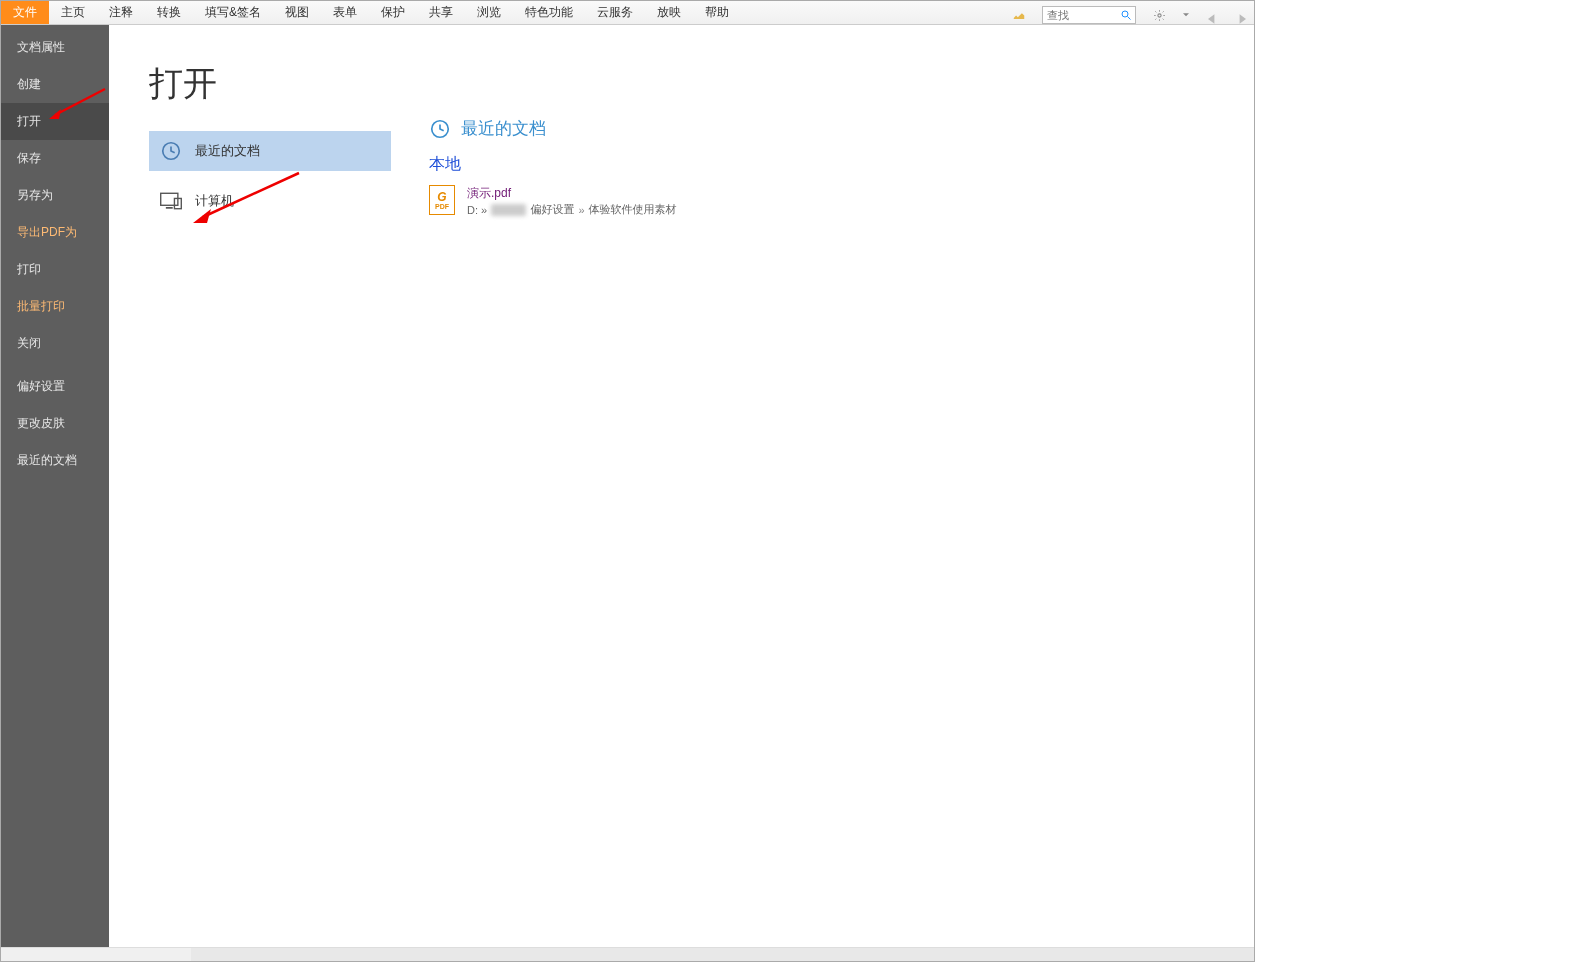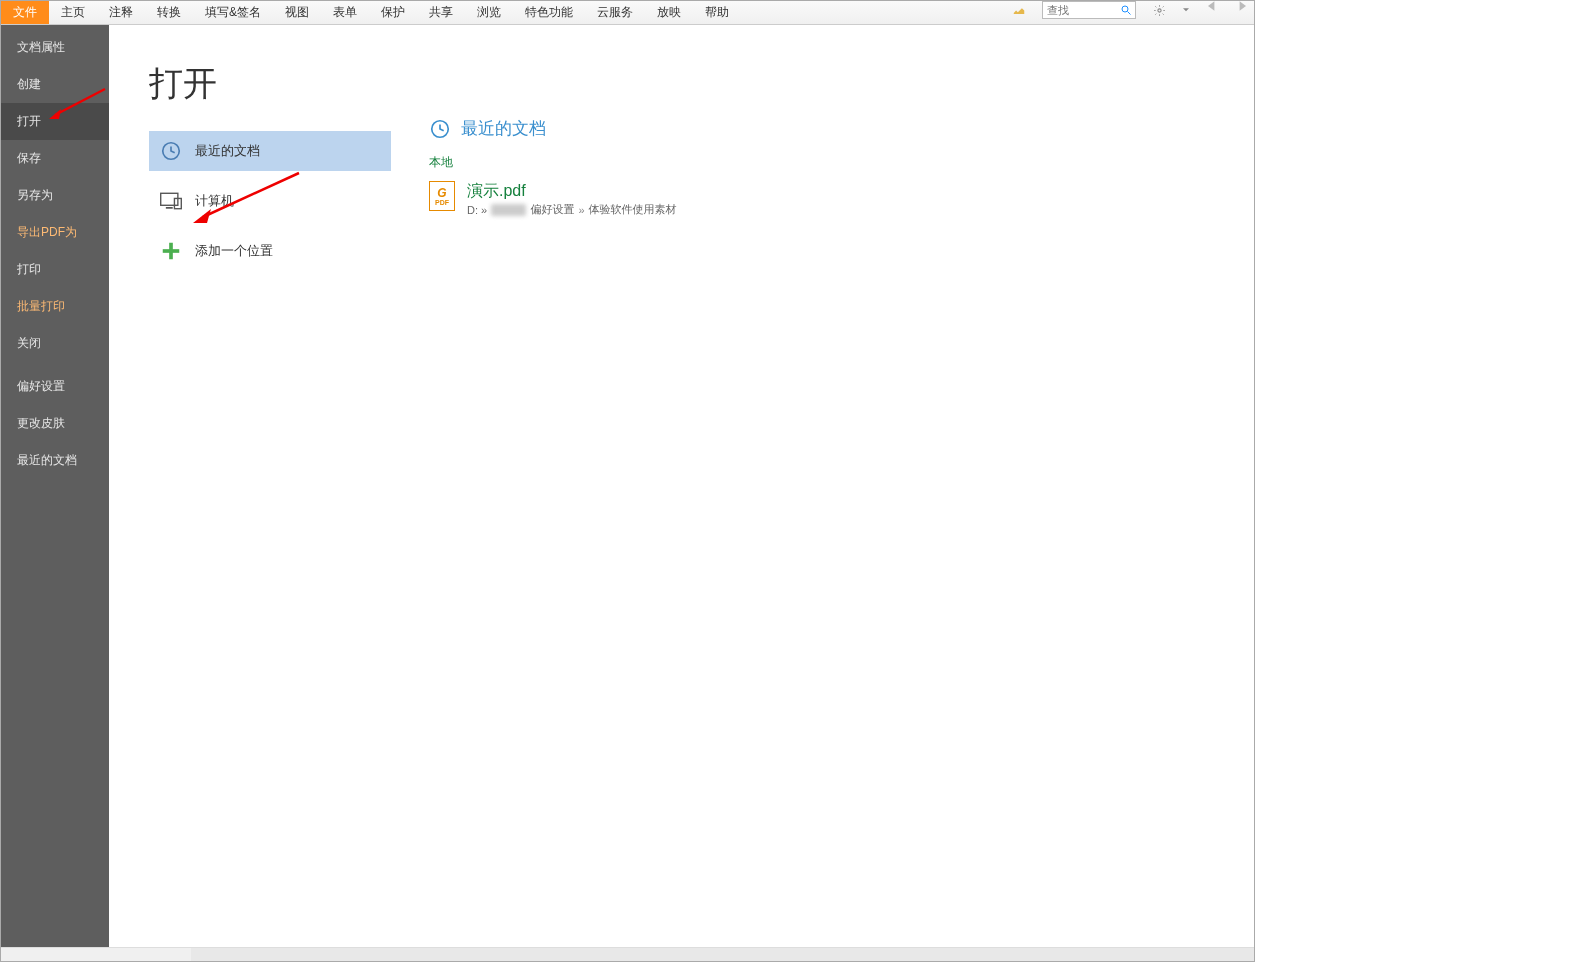--- a/index.html
+++ b/index.html
@@ -5,21 +5,21 @@
     * { box-sizing: border-box; margin: 0; padding: 0; }
     body { font-family: "Microsoft YaHei", Arial, sans-serif; font-size: 12px; background: #fff; overflow: hidden; }
     
     .app { width: 1255px; height: 962px; display: flex; flex-direction: column; border: 1px solid #aaa; }
     
     
     .menubar { height: 24px; background: linear-gradient(#fafafa,#f0f0f0); border-bottom: 1px solid #ccc; display: flex; align-items: stretch; }
     .menubar-tab { padding: 0 12px; display: flex; align-items: center; color: #333; cursor: pointer; font-size: 12px; }
     .menubar-tab.active { background: #ff8c1a; color: #fff; }
     .menubar-spacer { flex: 1; }
-    .menubar-right { display: flex; align-items: flex-start; gap: 14px; padding-right: 4px; }
+    .menubar-right { display: flex; align-items: flex-end; gap: 14px; padding-right: 4px; }
     .search-wrap { display: flex; align-items: center; border: 1px solid #bbb; height: 18px; background: #fff; }
     .search-input { border: none; outline: none; width: 74px; font-size: 11px; padding: 0 4px; color: #888; background: transparent; }
     .search-btn { width: 18px; height: 16px; display: flex; align-items: center; justify-content: center; color: #1e90ff; cursor: pointer; }
     .right-icon { width: 18px; height: 18px; display: flex; align-items: center; justify-content: center; color: #777; cursor: pointer; }
     .nav-arrow { width: 16px; color: #999; display: flex; align-items: center; justify-content: center; cursor: pointer; }
     
     
     .body { flex: 1; display: flex; overflow: hidden; }
     
     
@@ -33,26 +33,26 @@
     .second-col { width: 290px; background: #fff; padding: 36px 8px 0 40px; }
     .page-title { font-size: 34px; font-weight: 300; color: #333; margin-bottom: 24px; }
     .loc-item { display: flex; align-items: center; gap: 12px; height: 40px; padding: 0 10px; margin-bottom: 10px; cursor: pointer; color: #333; font-size: 13px; }
     .loc-item.selected { background: #bcd4ee; }
     .loc-icon { width: 24px; height: 24px; display: flex; align-items: center; justify-content: center; }
     
     
     .main { flex: 1; padding: 92px 40px 0 30px; position: relative; }
     .section-head { display: flex; align-items: center; gap: 10px; color: #3a8fce; font-size: 17px; margin-bottom: 14px; }
     .section-head .clock { width: 22px; height: 22px; }
-    .subhead { color: #15803d; font-size: 12px; margin-bottom: 6px; }
+    .subhead { color: #1d4ed8; font-size: 16px; margin-bottom: 6px; }
     .file-row { display: flex; align-items: flex-start; gap: 12px; padding: 4px 0; cursor: pointer; }
     .file-icon { width: 26px; height: 30px; border: 1px solid #e68a00; display: flex; flex-direction: column; align-items: center; justify-content: center; color: #e68a00; font-size: 7px; font-weight: bold; position: relative; }
     .file-icon .g { font-size: 12px; line-height: 1; font-style: italic; }
     .file-text { display: flex; flex-direction: column; }
-    .file-name { font-size: 16px; color: #15803d; }
+    .file-name { font-size: 12px; color: #701a75; }
     .file-path { font-size: 11px; color: #666; display: flex; align-items: center; gap: 4px; }
     .path-blur { filter: blur(2px); background: #ccc; color: transparent; border-radius: 2px; padding: 0 2px; }
     .sep { color: #888; }
     
     
     svg { display: block; }
     
     
     .arrow-annot { position: absolute; pointer-events: none; }
     
@@ -159,29 +159,20 @@
         <span class="loc-icon">
           <svg width="24" height="20" viewBox="0 0 28 22">
               <rect x="2" y="2" width="20" height="14" fill="none" stroke="#555" stroke-width="1.6"></rect>
               <rect x="8" y="18" width="8" height="2" fill="#555"></rect>
               <rect x="18" y="8" width="8" height="12" fill="none" stroke="#555" stroke-width="1.6"></rect>
             </svg>
         </span>
         <span>计算机</span>
       </div>
 
-      <div class="loc-item">
-        <span class="loc-icon">
-          <svg width="22" height="22" viewBox="0 0 24 24">
-              <rect x="10" y="3" width="4" height="18" fill="#4caf50"></rect>
-              <rect x="3" y="10" width="18" height="4" fill="#4caf50"></rect>
-            </svg>
-        </span>
-        <span>添加一个位置</span>
-      </div>
 
       <svg class="arrow-annot" style="left:-60px; top:60px;" width="60" height="36">
           <line x1="56" y1="4" x2="6" y2="30" stroke="#e00" stroke-width="2.5"></line>
           <polygon points="0,34 12,24 10,34" fill="#e00"></polygon>
         </svg>
 
       <svg class="arrow-annot" style="left:84px; top:144px;" width="110" height="56">
           <line x1="106" y1="4" x2="10" y2="48" stroke="#e00" stroke-width="2.5"></line>
           <polygon points="0,54 18,40 14,54" fill="#e00"></polygon>
         </svg>

